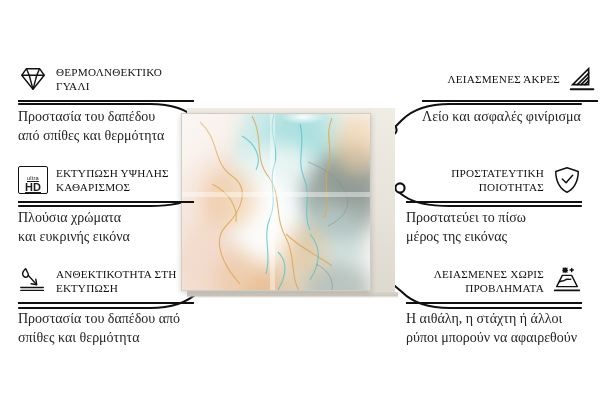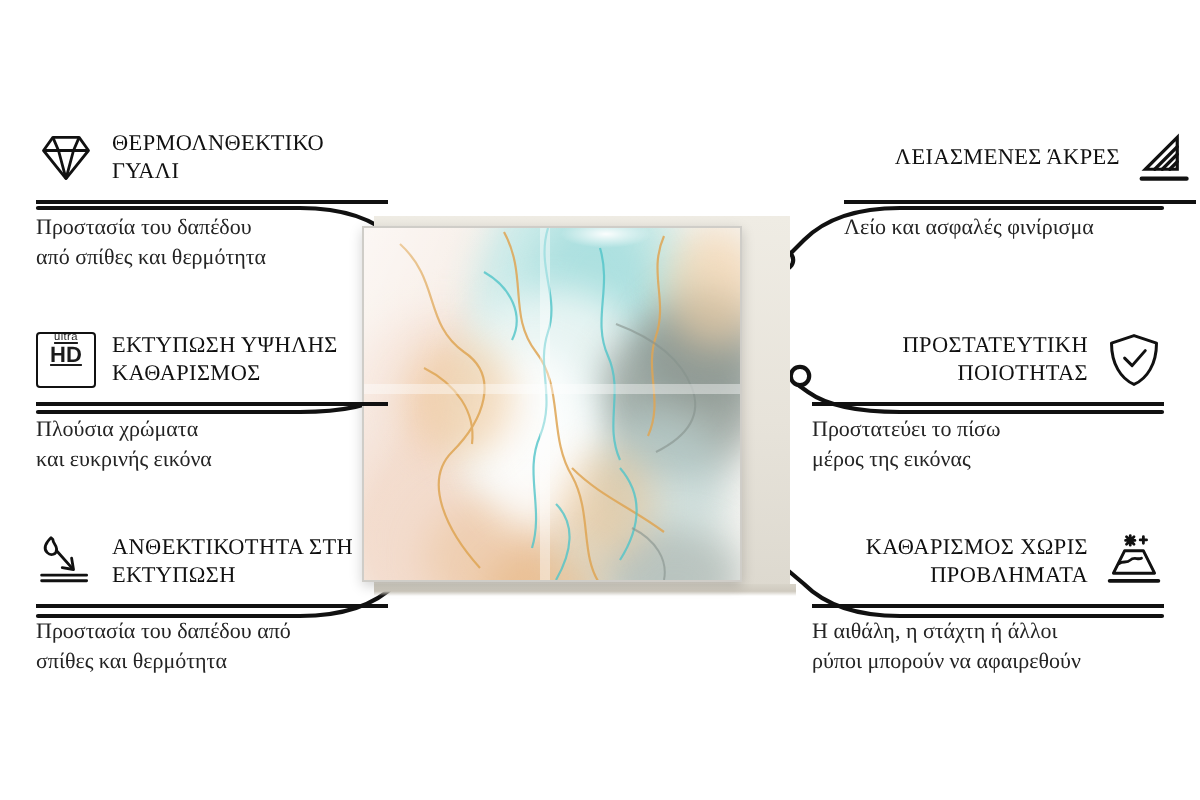--- a/index.html
+++ b/index.html
@@ -63,38 +63,38 @@
   .feat.left  .head { justify-content:flex-start; }
   .feat.right .head { justify-content:flex-end; }
   .feat .title {
     font-size:11.2px; letter-spacing:.2px; line-height:1.28;
     font-weight:400; color:#101010; text-transform:none;
   }
   .feat.left  .title { text-align:left; }
   .feat.right .title { text-align:right; }
   .feat .rule { height:1.6px; background:#111; margin:4px 0 5px; width:100%; }
   .feat .desc {
-    font-size:11px; line-height:1.42; color:#242424;
+    font-size:14px; line-height:1.42; color:#242424;
   }
   .feat.left  .desc { text-align:left; }
   .feat.right .desc { text-align:left; }
 
   .ico { width:30px; height:30px; flex:0 0 30px; display:block; }
 
   .L1 { left:18px;  top:62px;  }
   .L2 { left:18px;  top:163px; }
   .L3 { left:18px;  top:264px; }
   .R1 { left:422px; top:62px;  }
   .R2 { left:406px; top:163px; }
   .R3 { left:406px; top:264px; }
 
   
   .hd {
     width:30px; height:28px; border:1.6px solid #111; border-radius:2px;
-    display:flex; flex-direction:column; align-items:center; justify-content:flex-start;
+    display:flex; flex-direction:column; align-items:center; justify-content:flex-end;
     line-height:1; flex:0 0 30px;text-decoration:underline;
   }
   .hd .u { font-size:5.6px; letter-spacing:.2px; font-family:"Liberation Sans",sans-serif; }
   .hd .d { font-size:11px; font-weight:700; font-family:"Liberation Sans",sans-serif; margin-top:.5px; }
 </style>
 </head>
 <body>
 
 <div id="stage">
 
@@ -233,21 +233,21 @@
           <path d="M11,15 L15,19 L22,11"></path>
         </g>
       </svg>
     </div>
     <div class="rule"></div>
     <div class="desc">Προστατεύει το πίσω<br>μέρος της εικόνας</div>
   </div>
 
   <div class="feat right R3">
     <div class="head">
-      <div class="title">ΚΑΘΑΡΙΣΜΟΣ ΧΩΡΙΣ ΠΡΟΒΛΗΜΑΤΑ</div>
+      <div class="title">ΛΕΙΑΣΜΕΝΕΣ ΧΩΡΙΣ ΠΡΟΒΛΗΜΑΤΑ</div>
       <svg class="ico" viewBox="0 0 32 32">
         <g fill="none" stroke="#111" stroke-width="1.5" stroke-linecap="round" stroke-linejoin="round">
           <path d="M5,22 L11,10 L21,10 L27,22 Z"></path>
           <path d="M8,17 C10,15 12,17 14,15 C16,13 18,15 20,14"></path>
           <path d="M3,26 L29,26" stroke-width="2"></path>
           <path d="M14,7 L14,2 M11.5,4.5 L16.5,4.5 M12,2.5 L16,6.5 M16,2.5 L12,6.5"></path>
           <path d="M21,6 L21,2.5 M19.3,4.2 L22.7,4.2"></path>
         </g>
       </svg>
     </div>

